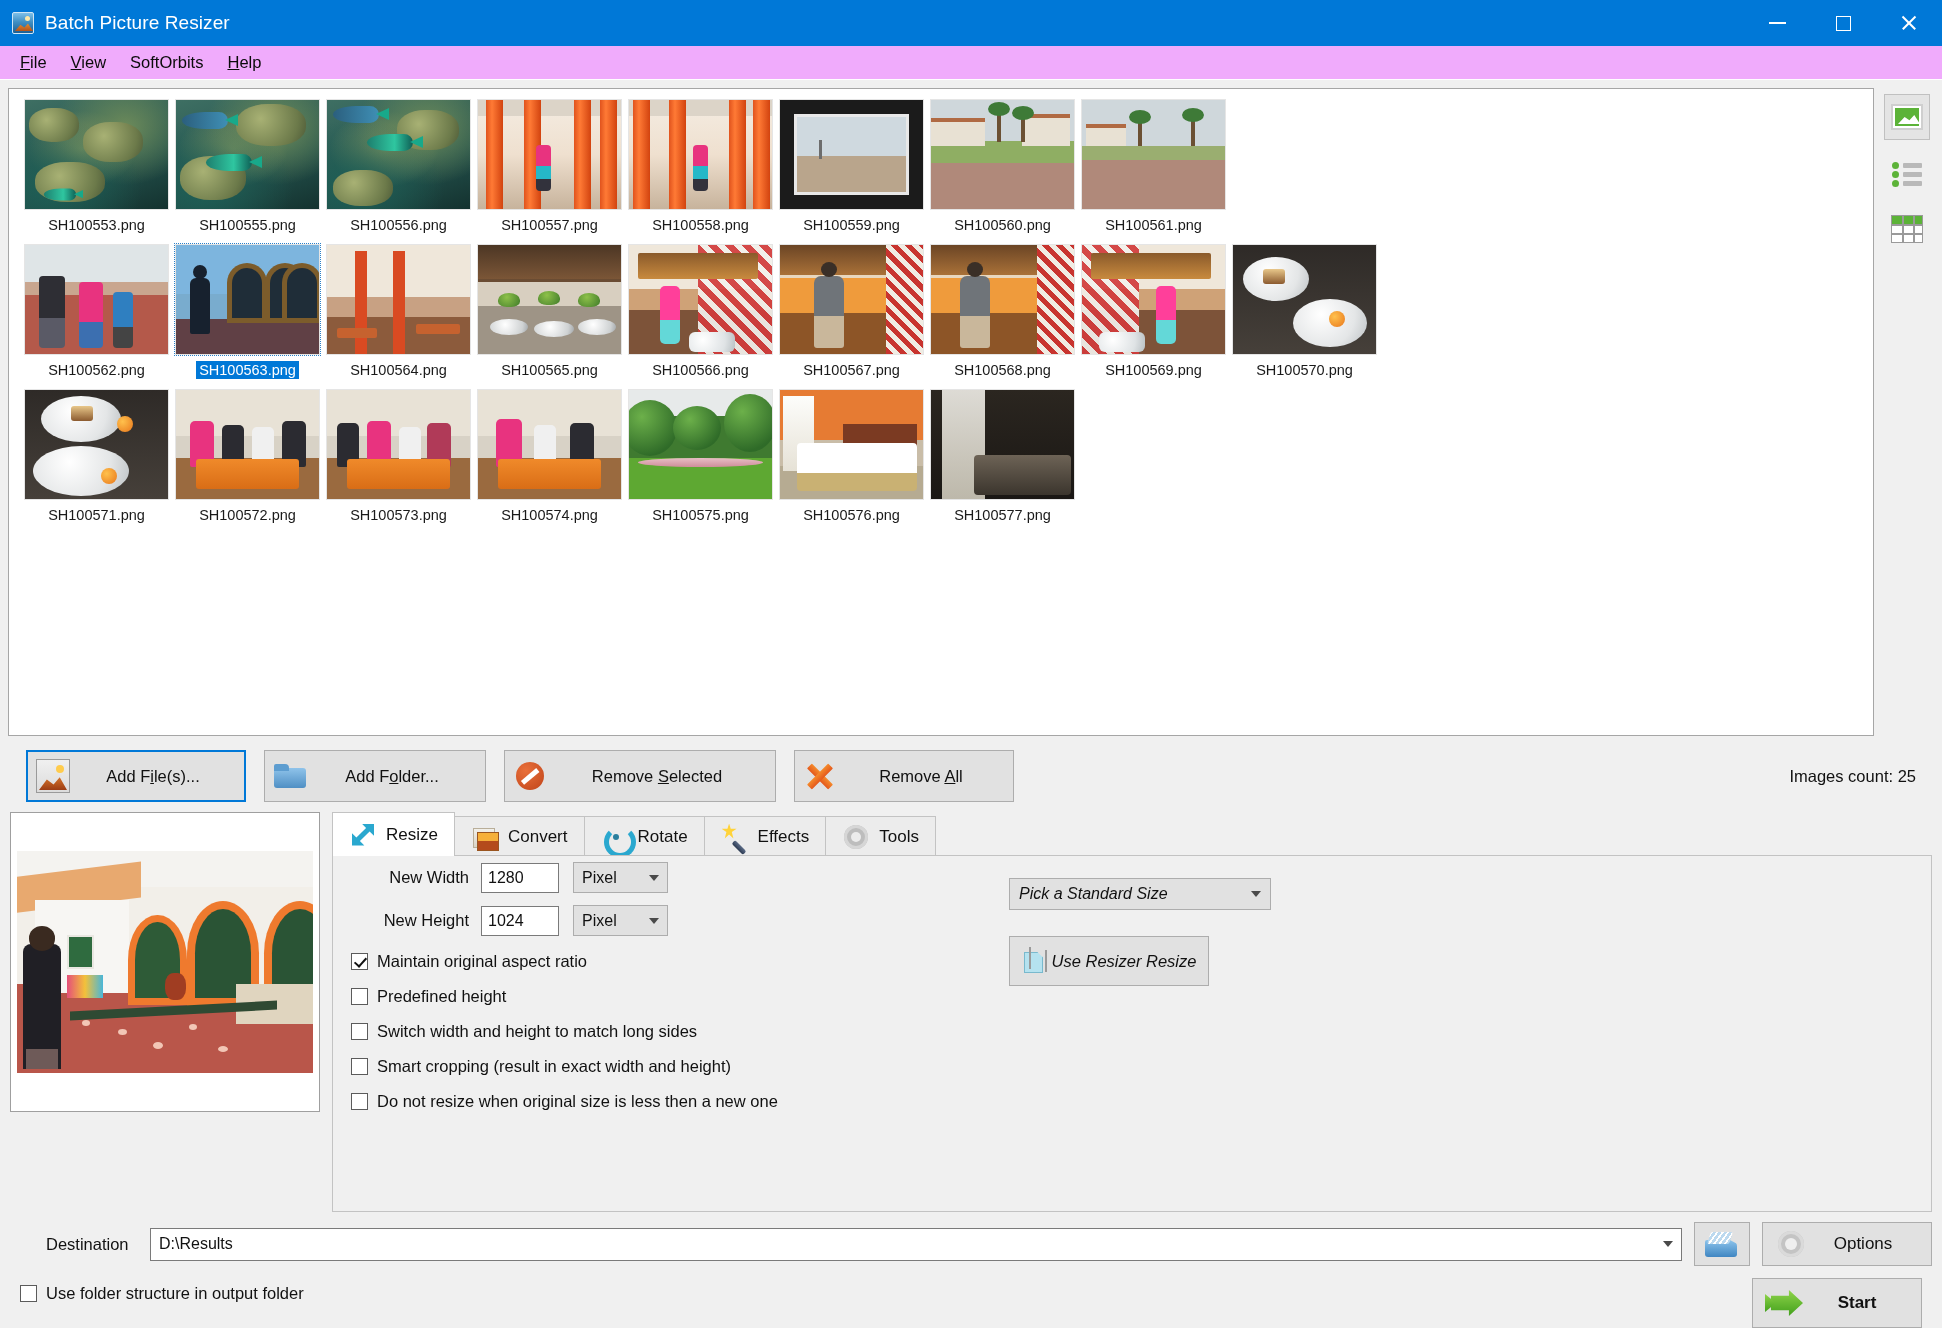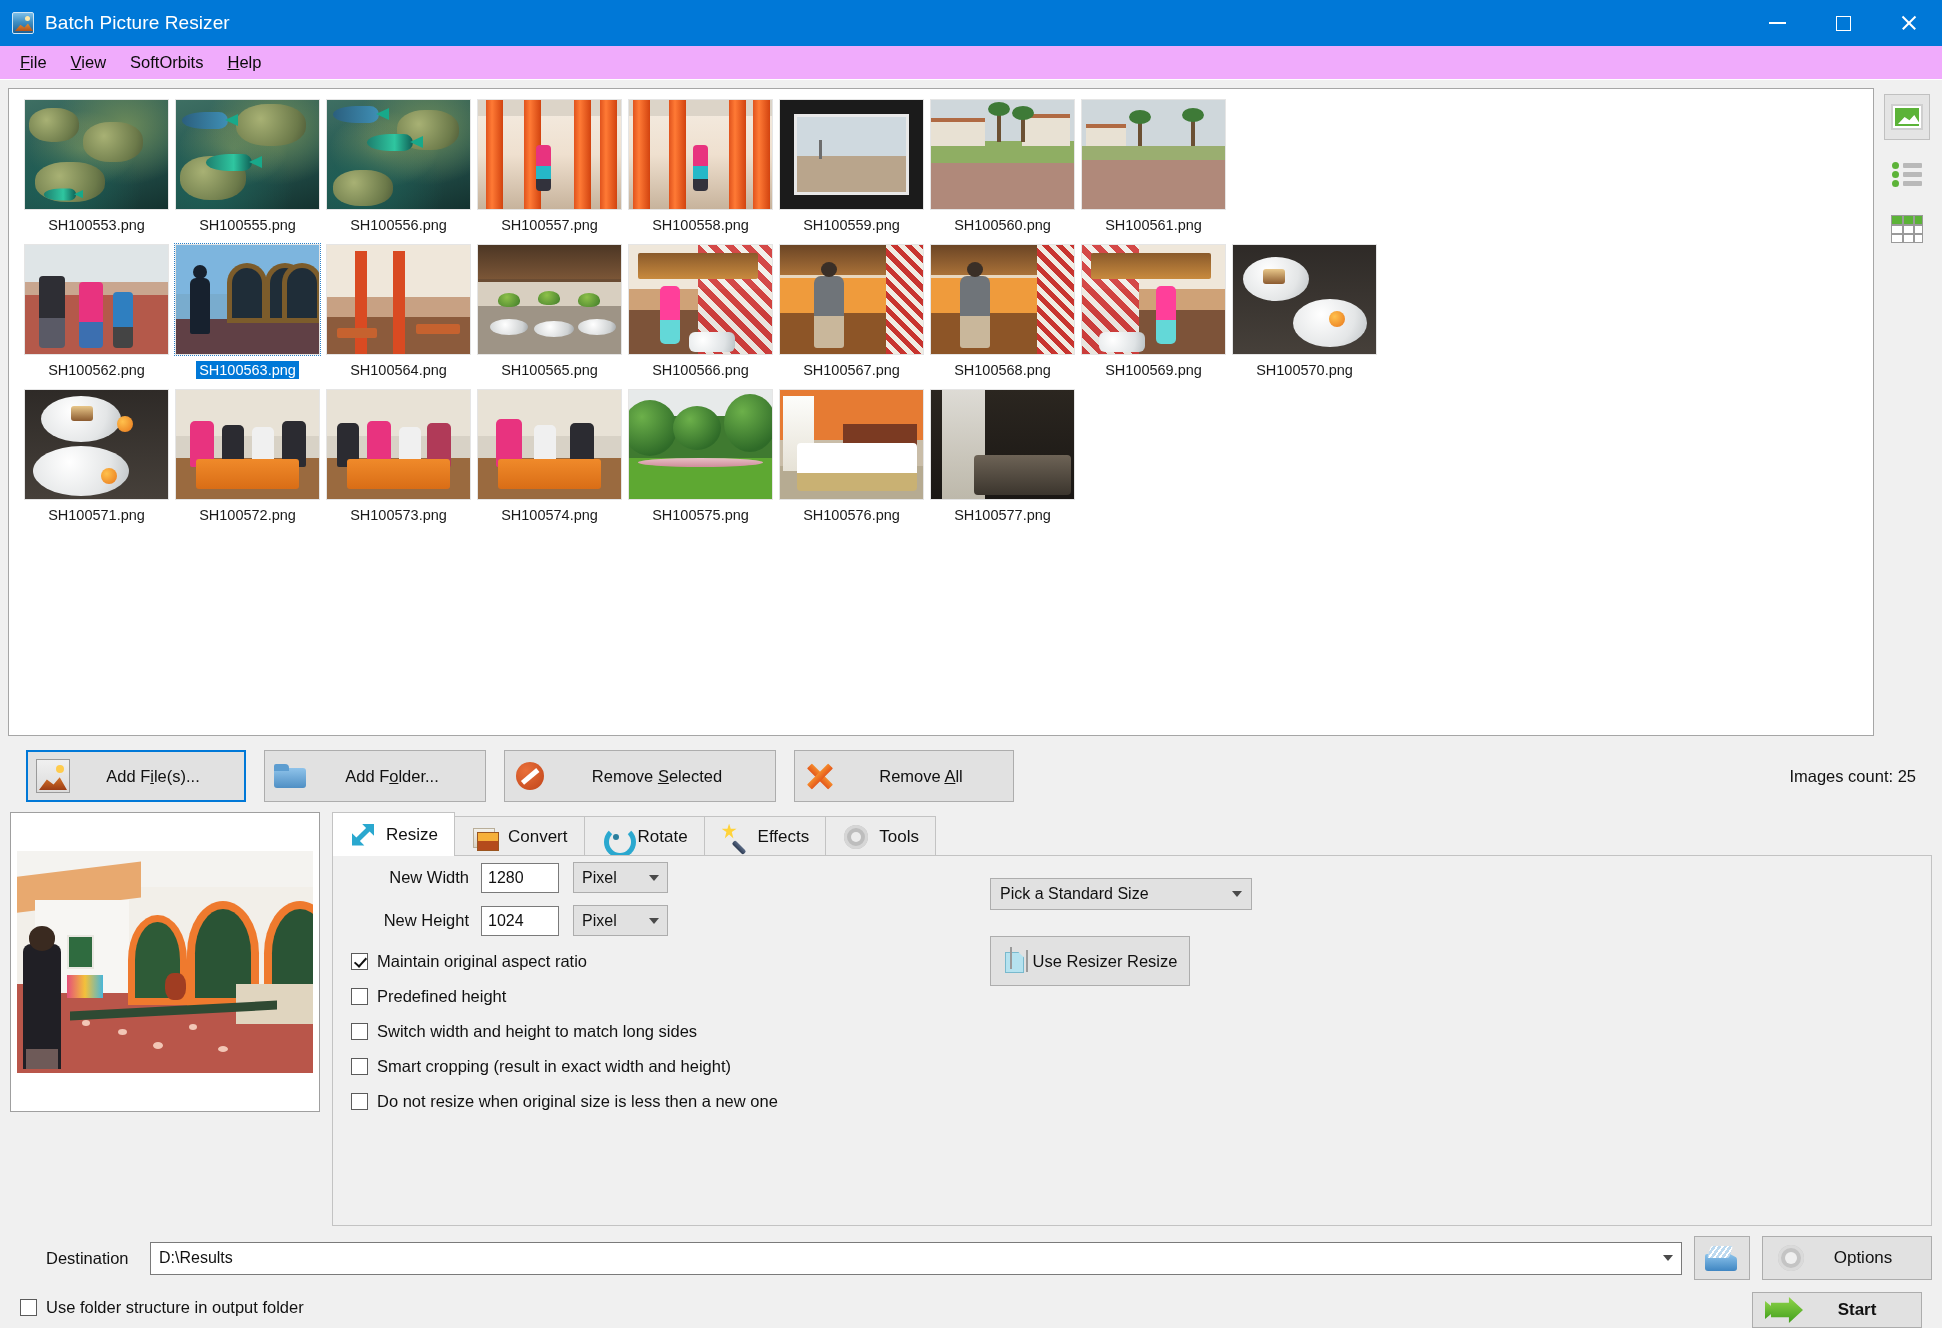--- a/index.html
+++ b/index.html
@@ -317,21 +317,21 @@
   .caret { margin-left:auto; width:0;height:0;border-left:5px solid transparent;
     border-right:5px solid transparent;border-top:6px solid #4a4a4a; }
 
   .chkrow { display:flex; align-items:center; margin-top: 16px; }
   .chk { width:17px; height:17px; border:1px solid #5b5b5b; background:#fff; position:relative;
         flex:0 0 17px; margin-right:9px; }
   .chk.checked::after { content:""; position:absolute; left:5px; top:1px; width:5px; height:10px;
     border:solid #111; border-width: 0 2px 2px 0; transform: rotate(42deg); }
   .chklabel { font-size:16.5px; color:#111; }
 
-  .rightcol { position:absolute; left: 657px; top: 22px; width: 420px; }
+  .rightcol { position:absolute; left: 676px; top: 22px; width: 420px; font-style: italic; }
   .stdsize {
     width: 262px; height: 32px; background:#e1e1e1; border:1px solid #adadad;
     display:flex; align-items:center; padding: 0 9px; font-size:16px; color:#111;
   }
   .canvasbtn {
     margin-top: 26px; width: 200px; height: 50px; background:#e1e1e1; border:1px solid #adadad;
     display:flex; align-items:center; padding: 0 10px; font-size:16.5px; color:#111;
   }
   .ico-canvas { width:30px; height:30px; position:relative; flex:0 0 30px; }
   .ico-canvas::before{ content:""; position:absolute; left:4px; top:6px; width:17px; height:19px;
@@ -366,21 +366,21 @@
   }
   .ico-gear { width:32px; height:32px; position:relative; flex:0 0 32px; }
   .ico-gear::before{content:"";position:absolute;left:3px;top:3px;width:26px;height:26px;
     border-radius:50%; background:#c4c4c4; box-shadow:0 0 0 3px #dadada inset;}
   .ico-gear::after{content:"";position:absolute;left:10px;top:10px;width:12px;height:12px;
     border-radius:50%; background:#efefef;}
   .optbtn .lbl, .startbtn .lbl { flex:1 1 auto; text-align:center; }
 
   .bottomrow { display:flex; align-items:flex-start; padding: 12px 10px 0 10px; flex:1 1 auto; }
   .startbtn {
-    width: 170px; height: 36px; background:#e1e1e1; border:1px solid #adadad;
+    width: 170px; height: 50px; background:#e1e1e1; border:1px solid #adadad;
     display:flex; align-items:center; padding: 0 12px; font-size:17px; color:#111;
     font-weight:bold;
   }
   .ico-start { width:40px; height:30px; position:relative; flex:0 0 40px; }
   .ico-start::before{content:"";position:absolute;left:6px;top:2px;width:32px;height:26px;
     background: linear-gradient(#8fd44a,#42a01c);
     clip-path: polygon(0 22%, 56% 22%, 56% 0, 100% 50%, 56% 100%, 56% 78%, 0 78%);}
   .ico-start::after{content:"";position:absolute;left:0px;top:6px;width:11px;height:18px;
     background: linear-gradient(#8fd44a,#42a01c);
     clip-path: polygon(0 0,100% 50%,0 100%);}

